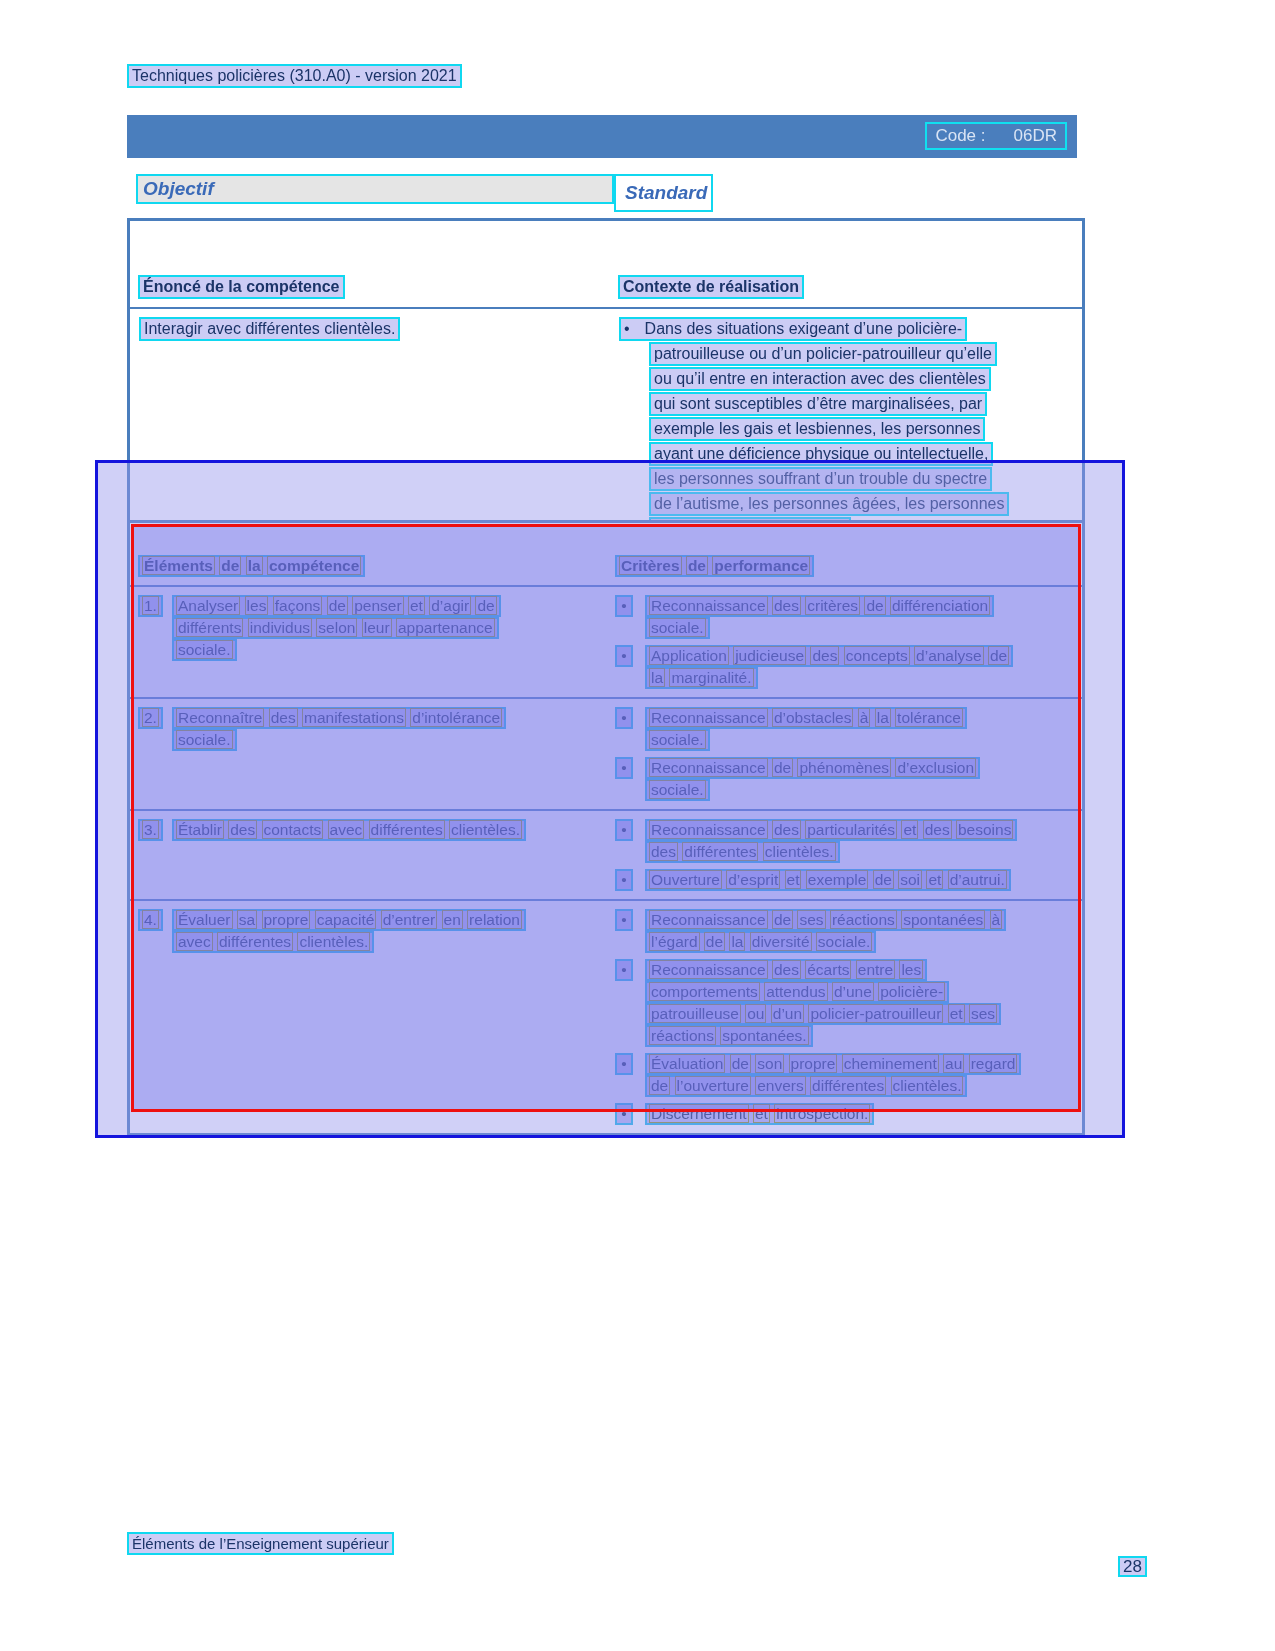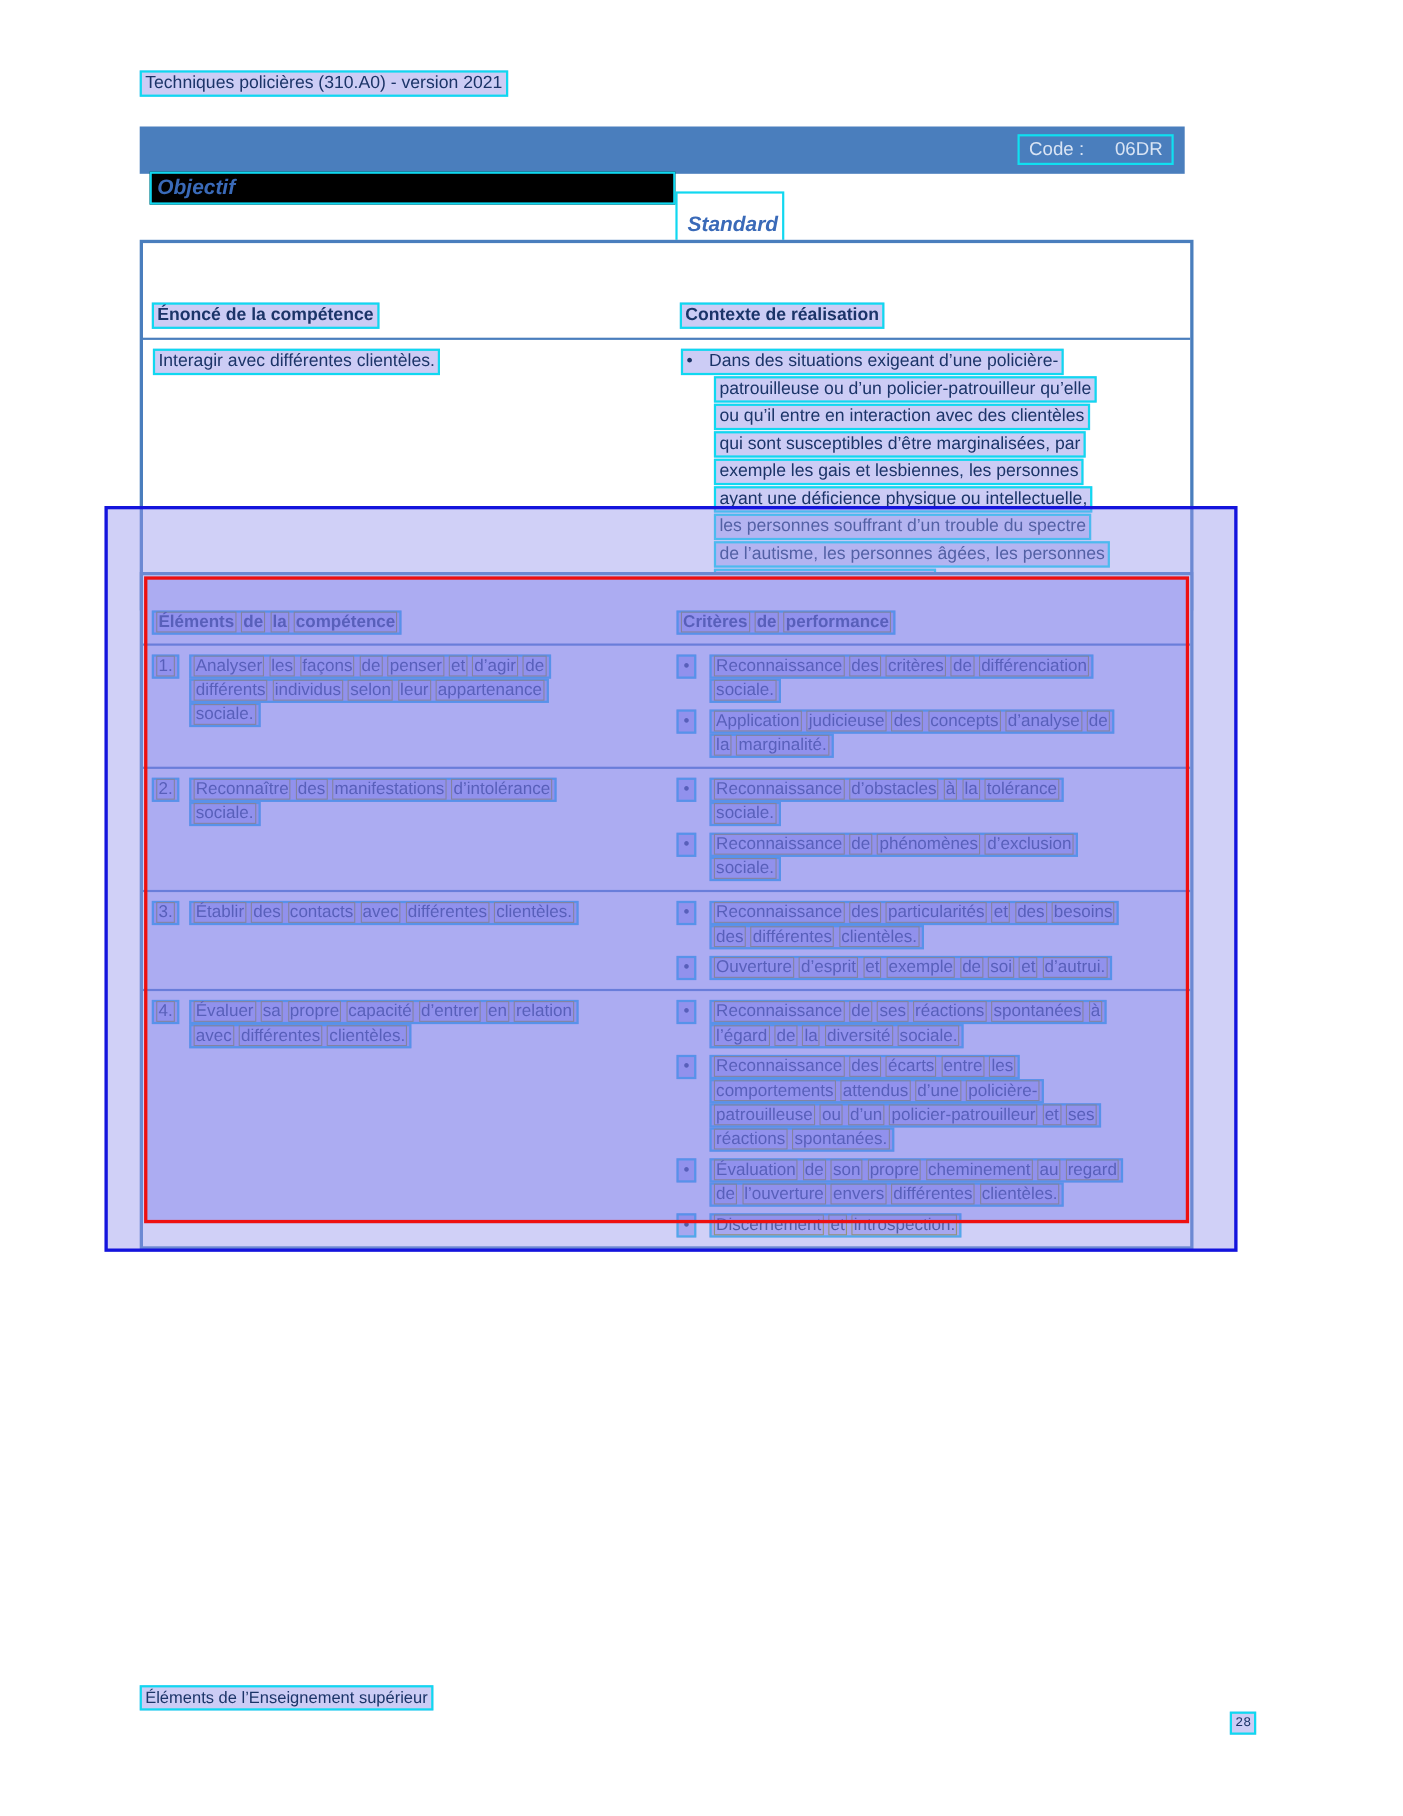--- a/index.html
+++ b/index.html
@@ -20,24 +20,24 @@
   
   .banner { position:absolute; left:127px; top:115px; width:950px; height:43px; background:#4a7ebd; }
   .code-box {
     position:absolute; right:10px; top:7px; border:2px solid #10e0f0;
     color:#d9e4f4; font-size:17px; line-height:22px; padding:1px 8px;
     display:flex; gap:28px; white-space:nowrap;
   }
 
   
   .obj-band {
-    position:absolute; left:136px; top:156px; width:474px; height:26px;
-    background:#000000; border:2px solid #10d8f0;
-  }
-  .std-box { position:absolute; left:614px; top:174px; height:26px; border:2px solid #10d8f0; padding:16px 4px; }
+    position:absolute; left:136px; top:174px; width:474px; height:26px;
+    background:#e5e5e5; border:2px solid #10d8f0;
+  }
+  .std-box { position:absolute; left:614px; top:174px; height:26px; border:2px solid #10d8f0; padding:4px 4px; }
   .obj-text {
     font-weight:bold; font-style:italic; font-size:19px; color:#3a6ab8;
     line-height:25px; padding-left:5px; display:inline-block; white-space:nowrap;
   }
 
   
   .table1 { position:absolute; left:127px; top:218px; width:958px; border:3px solid #4a7ebd; background:#fff; box-sizing:border-box; }
   .t1-header { display:flex; padding:10px 0 8px;margin-top:44px; }
   .t1-col-left { width:480px; padding-left:8px; box-sizing:border-box; }
   .t1-col-right { flex:1; padding-left:8px; }
@@ -79,21 +79,21 @@
   .overlay-red {
     position:absolute; left:131px; top:524px; width:950px; height:588px;
     background:rgba(100,100,235,0.33); border:3px solid #ee1010;
     z-index:6; pointer-events:none; box-sizing:border-box;
   }
 
   
   .doc-footer { position:absolute; left:127px; top:1532px; }
   .doc-footer .hl-line { font-size:15px; line-height:19px; }
   .page-num { position:absolute; left:1118px; top:1556px; }
-  .page-num .hl-line { font-size:12px; line-height:17px;font-family:Liberation Mono, monospace; }
+  .page-num .hl-line { font-size:17px; line-height:17px; }
 </style>
 </head>
 <body>
 
 <div class="page">
 
   <div class="doc-header">
     <span class="hl-line">Techniques policières (310.A0) - version 2021</span>
   </div>
 

